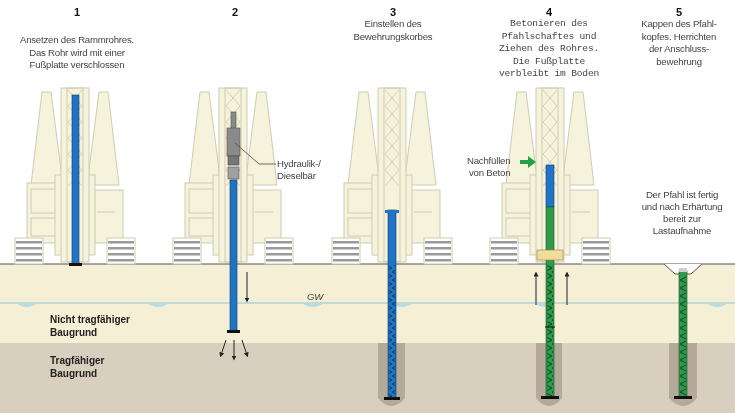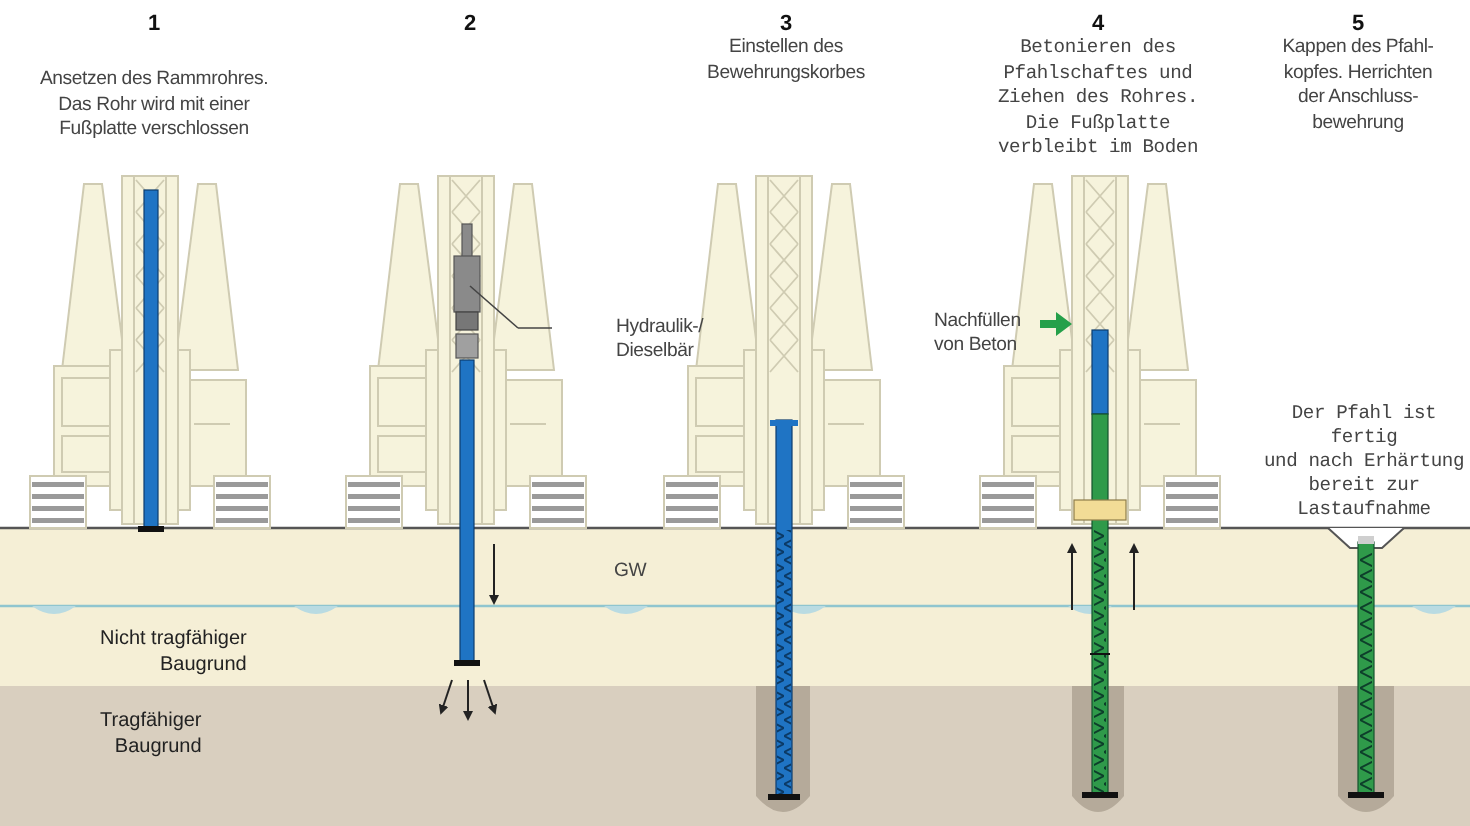--- a/index.html
+++ b/index.html
@@ -1,21 +1,21 @@
 <!DOCTYPE html>
 <html><head>
 <meta charset="utf-8">
 <style>
   html,body{margin:0;padding:0;background:#fff;}
   #stage{position:relative;width:735px;height:413px;overflow:hidden;background:#fff;font-family:"Liberation Sans",sans-serif;}
   #scene{position:absolute;left:0;top:0;}
   .step-num{position:absolute;font-weight:bold;font-size:11px;color:#111;text-align:center;width:150px;}
   .step-text{position:absolute;font-size:9.6px;line-height:12.5px;color:#444;text-align:center;width:150px;white-space:pre-line;letter-spacing:-0.2px;}
   .lbl{position:absolute;font-size:9.6px;line-height:12px;color:#444;white-space:pre-line;letter-spacing:-0.2px;}
-  .lbl-bold{position:absolute;font-size:10px;line-height:13px;color:#222;font-weight:normal;white-space:pre-line;text-align:right;}
+  .lbl-bold{position:absolute;font-size:10px;line-height:13px;color:#222;font-weight:bold;white-space:pre-line;}
   .center{text-align:center;}
 </style>
 </head>
 <body>
 
 <div id="stage">
   <svg id="scene" width="735" height="413">
       <defs>
         <marker id="ah" viewBox="0 0 10 10" refX="5" refY="5" markerWidth="5" markerHeight="5" orient="auto-start-reverse">
           <path d="M0,0 L10,5 L0,10 z" fill="#222"></path>
@@ -201,26 +201,26 @@
 Ziehen des Rohres.
 Die Fußplatte
 verbleibt im Boden</div>
 
   <div class="step-num" style="left:604px;top:6px;">5</div>
   <div class="step-text" style="left:604px;top:18px;">Kappen des Pfahl-
 kopfes. Herrichten
 der Anschluss-
 bewehrung</div>
 
-  <div class="lbl" style="left:277px;top:158px;margin-left:31px;">Hydraulik-/
+  <div class="lbl" style="left:277px;top:158px;">Hydraulik-/
 Dieselbär</div>
-  <div class="lbl" style="left:467px;top:155px;">Nachfüllen
+  <div class="lbl" style="left:467px;top:155px;text-align:right;">Nachfüllen
 von Beton</div>
-  <div class="lbl" style="left:307px;top:280px;">GW</div>
+  <div class="lbl" style="left:307px;top:291px;font-style:italic;">GW</div>
   <div class="lbl-bold" style="left:50px;top:313px;">Nicht tragfähiger
 Baugrund</div>
   <div class="lbl-bold" style="left:50px;top:354px;">Tragfähiger
 Baugrund</div>
-  <div class="lbl center" style="left:628px;top:201px;width:108px;font-family:Liberation Mono, monospace;">Der Pfahl ist fertig
+  <div class="lbl center" style="left:628px;top:189px;width:108px;">Der Pfahl ist fertig
 und nach Erhärtung
 bereit zur
 Lastaufnahme</div>
 </div>
 
 </body></html>

